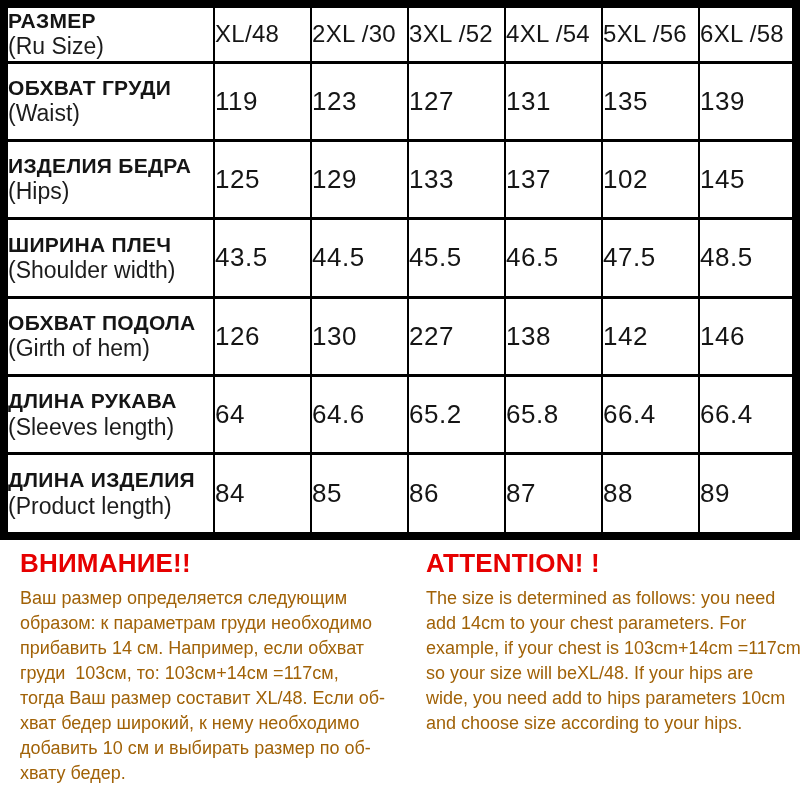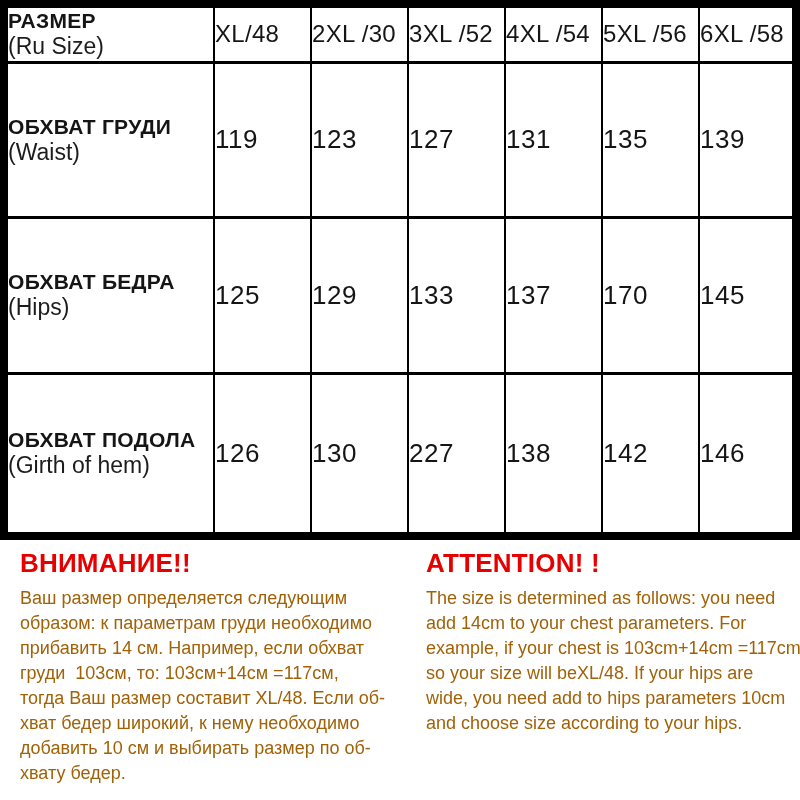--- a/index.html
+++ b/index.html
@@ -124,41 +124,77 @@
           </th>
           <td class="num-cell">119</td>
           <td class="num-cell">123</td>
           <td class="num-cell">127</td>
           <td class="num-cell">131</td>
           <td class="num-cell">135</td>
           <td class="num-cell">139</td>
         </tr>
         <tr>
           <th class="label-cell">
-            <div class="row-label-ru">ОБХВАТ БЕДРА</div>
+            <div class="row-label-ru">ИЗДЕЛИЯ БЕДРА</div>
             <div class="row-label-en">(Hips)</div>
           </th>
           <td class="num-cell">125</td>
           <td class="num-cell">129</td>
           <td class="num-cell">133</td>
           <td class="num-cell">137</td>
-          <td class="num-cell">170</td>
+          <td class="num-cell">102</td>
           <td class="num-cell">145</td>
+        </tr>
+        <tr>
+          <th class="label-cell">
+            <div class="row-label-ru">ШИРИНА ПЛЕЧ</div>
+            <div class="row-label-en">(Shoulder width)</div>
+          </th>
+          <td class="num-cell">43.5</td>
+          <td class="num-cell">44.5</td>
+          <td class="num-cell">45.5</td>
+          <td class="num-cell">46.5</td>
+          <td class="num-cell">47.5</td>
+          <td class="num-cell">48.5</td>
         </tr>
         <tr>
           <th class="label-cell">
             <div class="row-label-ru">ОБХВАТ ПОДОЛА</div>
             <div class="row-label-en">(Girth of hem)</div>
           </th>
           <td class="num-cell">126</td>
           <td class="num-cell">130</td>
           <td class="num-cell">227</td>
           <td class="num-cell">138</td>
           <td class="num-cell">142</td>
           <td class="num-cell">146</td>
+        </tr>
+        <tr>
+          <th class="label-cell">
+            <div class="row-label-ru">ДЛИНА РУКАВА</div>
+            <div class="row-label-en">(Sleeves length)</div>
+          </th>
+          <td class="num-cell">64</td>
+          <td class="num-cell">64.6</td>
+          <td class="num-cell">65.2</td>
+          <td class="num-cell">65.8</td>
+          <td class="num-cell">66.4</td>
+          <td class="num-cell">66.4</td>
+        </tr>
+        <tr>
+          <th class="label-cell">
+            <div class="row-label-ru">ДЛИНА ИЗДЕЛИЯ</div>
+            <div class="row-label-en">(Product length)</div>
+          </th>
+          <td class="num-cell">84</td>
+          <td class="num-cell">85</td>
+          <td class="num-cell">86</td>
+          <td class="num-cell">87</td>
+          <td class="num-cell">88</td>
+          <td class="num-cell">89</td>
         </tr>
       </tbody>
   </table>
 
   <div class="notes">
     <div class="note note-ru">
       <h2 class="note-heading" style="color: rgb(230, 0, 0);">ВНИМАНИЕ!!</h2>
       <p class="note-body">Ваш размер определяется следующим
 образом: к параметрам груди необходимо
 прибавить 14 см. Например, если обхват

